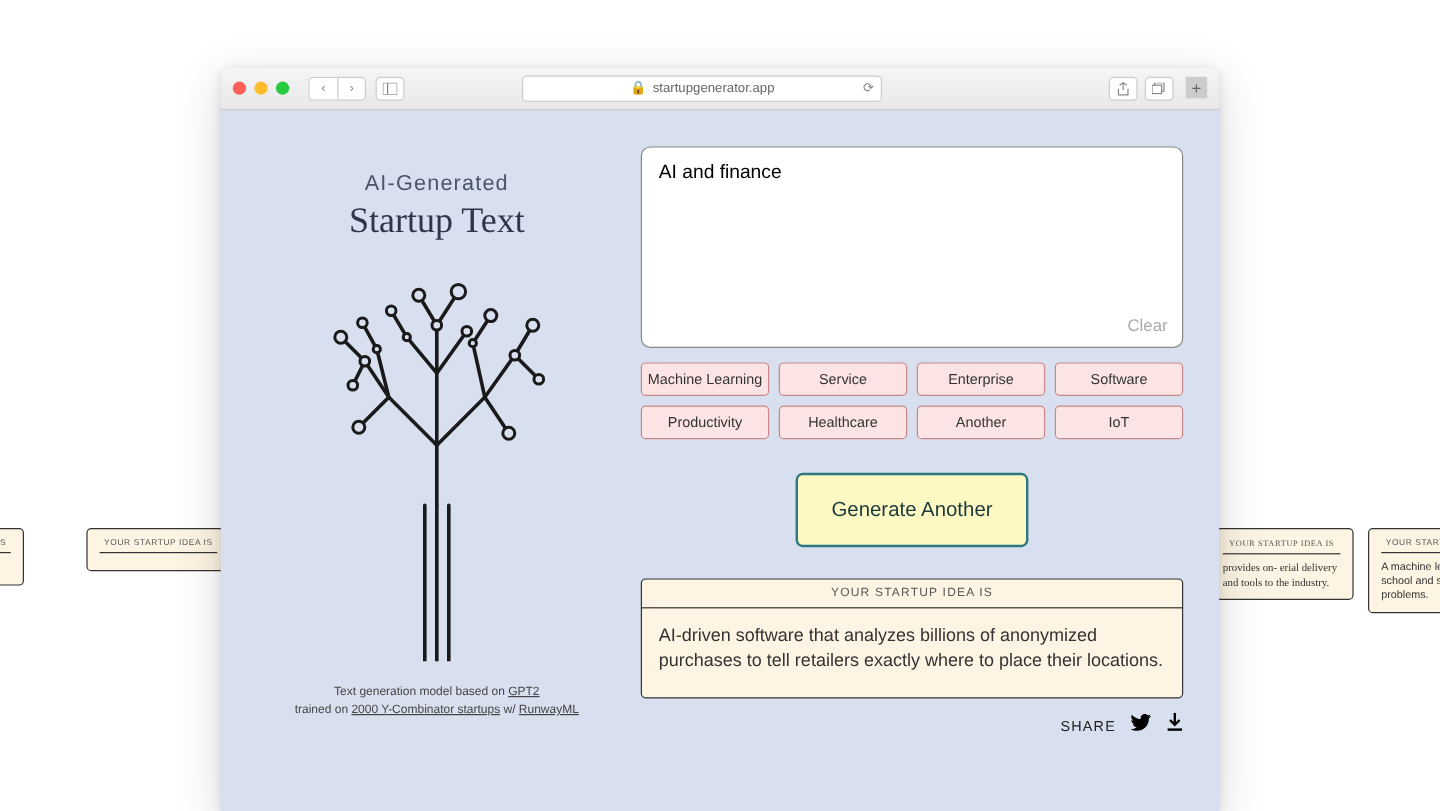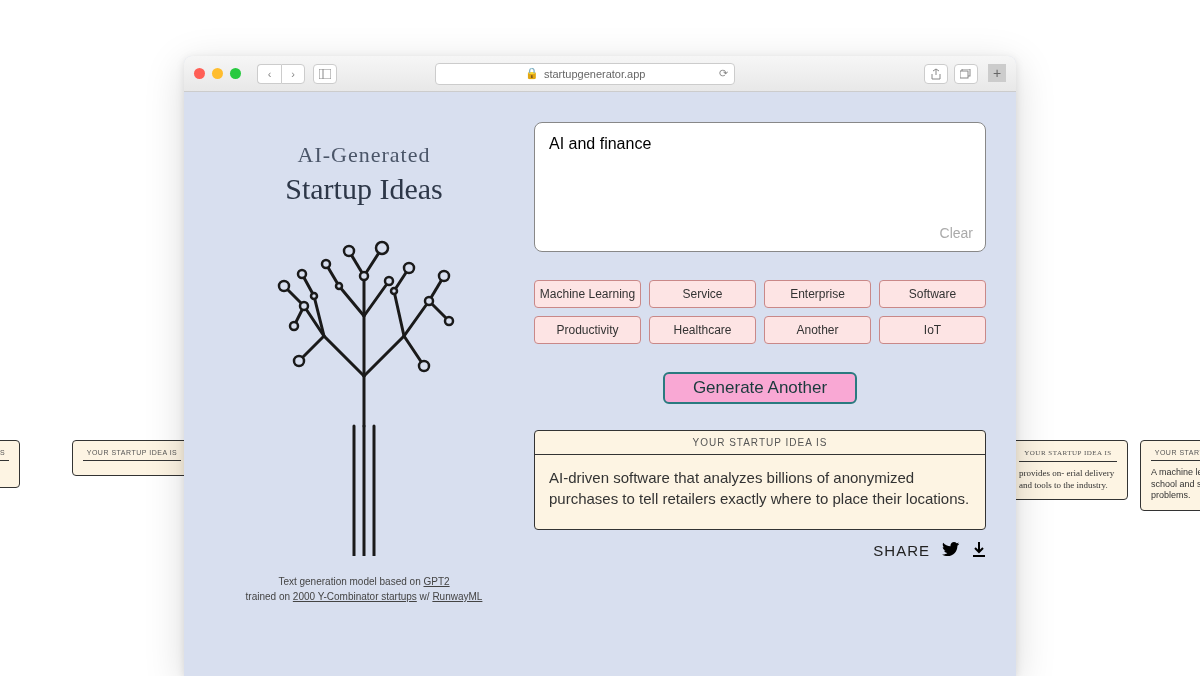--- a/index.html
+++ b/index.html
@@ -117,22 +117,22 @@
       display: flex;
       padding: 30px 30px 10px 30px;
       height: calc(100% - 36px);
     }
     .left-col {
       width: 300px;
       text-align: center;
       padding-top: 20px;
     }
     .title-ai {
-      font-family: Liberation Serif, serif;
-      font-size: 22px;
+      font-family: Liberation Sans, sans-serif;
+      font-size: 18px;
       color: #4a5568;
       letter-spacing: 1px;
     }
     .title-startup {
       font-family: Georgia, serif;
       font-size: 30px;
       color: #2d3748;
       margin-top: 4px;
     }
     .tree-svg {
@@ -155,57 +155,57 @@
     }
     .prompt-label {
       font-size: 15px;
       color: #222;
       margin-bottom: 8px;
     }
     .input-box {
       background: #fff;
       border: 1px solid #888;
       border-radius: 8px;
-      height: 130px;
+      height: 168px;
       padding: 12px 14px;
       position: relative;
       font-size: 16px;
     }
     .clear-btn {
       position: absolute;
       right: 12px;
       bottom: 10px;
       color: #aaa;
       font-size: 14px;
       background: none;
       border: none;
       cursor: pointer;
     }
     .chips {
       display: grid;
       grid-template-columns: repeat(4, 1fr);
       gap: 8px;
-      margin-top: 28px;
+      margin-top: 12px;
     }
     .chip {
       background: #fde4e4;
       border: 1px solid #c98888;
       border-radius: 4px;
       padding: 6px 4px;
       font-size: 12px;
       text-align: center;
       color: #333;
       cursor: pointer;
     }
     .generate-btn {
       margin: 28px auto 0;
-      background: #f9a8d4;
+      background: #fef9c3;
       border: 2px solid #2a7a7f;
       border-radius: 6px;
-      padding: 4px 28px;
+      padding: 19px 28px;
       font-size: 17px;
       color: #1a3a3c;
       cursor: pointer;
       display: block;
     }
     .idea-card {
       margin-top: 26px;
       background: #fdf4e3;
       border: 1px solid #333;
       border-radius: 4px;
@@ -220,23 +220,24 @@
     }
     .idea-body {
       padding: 12px 14px 20px;
       font-size: 15px;
       line-height: 1.4;
       color: #333;
     }
     .share-row {
       margin-top: 12px;
       display: flex;
+      align-items: center;
       justify-content: flex-end;
       gap: 12px;
-      font-size: 15px;
+      font-size: 12px;
       letter-spacing: 1px;
       color: #222;
     }
     .share-icon { font-size: 16px; }
   </style>
 </head>
 <body>
 
 <div class="bg-card" style="left:-100px; top:440px; width:120px;">
   <div class="bg-card-header">YOUR STARTUP IDEA IS</div>
@@ -289,21 +290,21 @@
             <rect x="0" y="2" width="8" height="7" fill="#fff" stroke="#888" stroke-width="1"></rect>
           </svg>
       </div>
       <div class="tab-plus">+</div>
     </div>
   </div>
 
   <div class="content">
     <div class="left-col">
       <div class="title-ai">AI-Generated</div>
-      <div class="title-startup">Startup Ideas</div>
+      <div class="title-startup">Startup Text</div>
       <svg class="tree-svg" width="220" height="330" viewBox="0 0 220 330">
         <g stroke="#1a1a1a" stroke-width="3" fill="none" stroke-linecap="round">
 
           <path d="M100 330 L100 200 M110 330 L110 200 M120 330 L120 200"></path>
           <path d="M110 200 L110 150"></path>
 
           <path d="M110 150 L70 110 L50 80"></path>
           <path d="M110 150 L150 110 L175 75"></path>
           <path d="M110 150 L110 90 L110 50"></path>
           <path d="M70 110 L45 135"></path>

